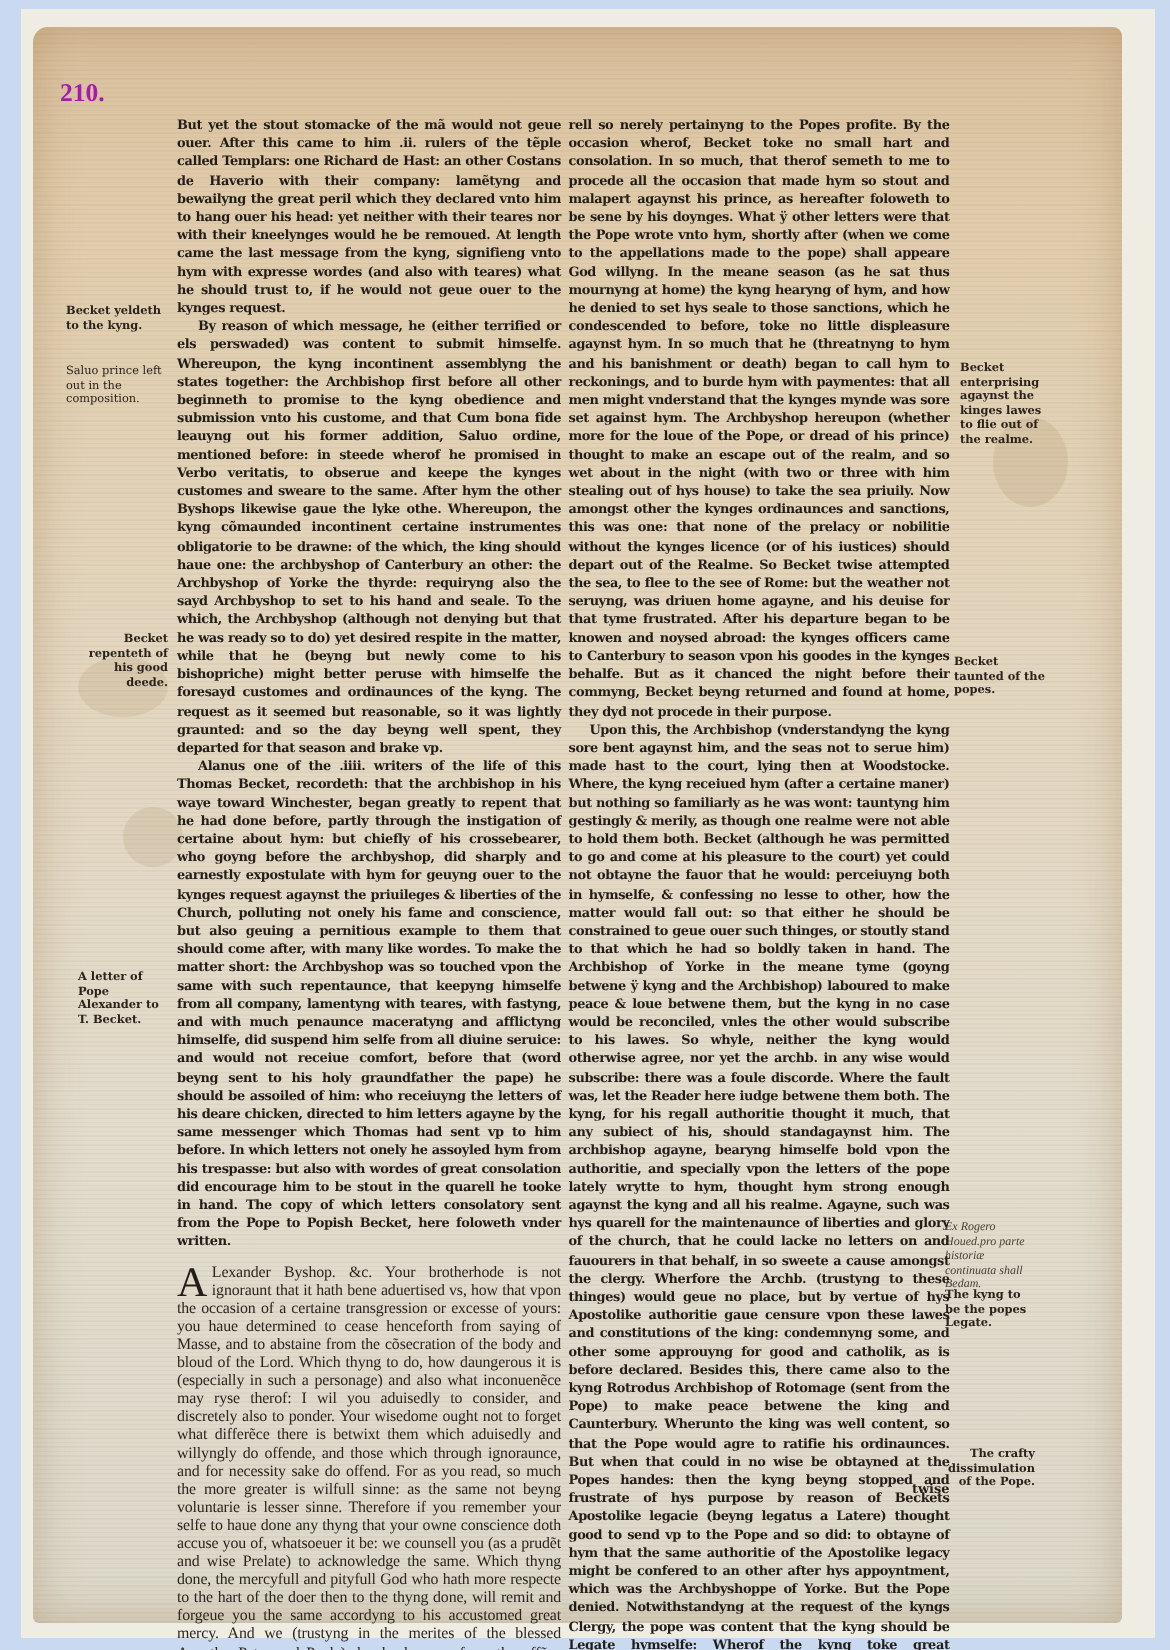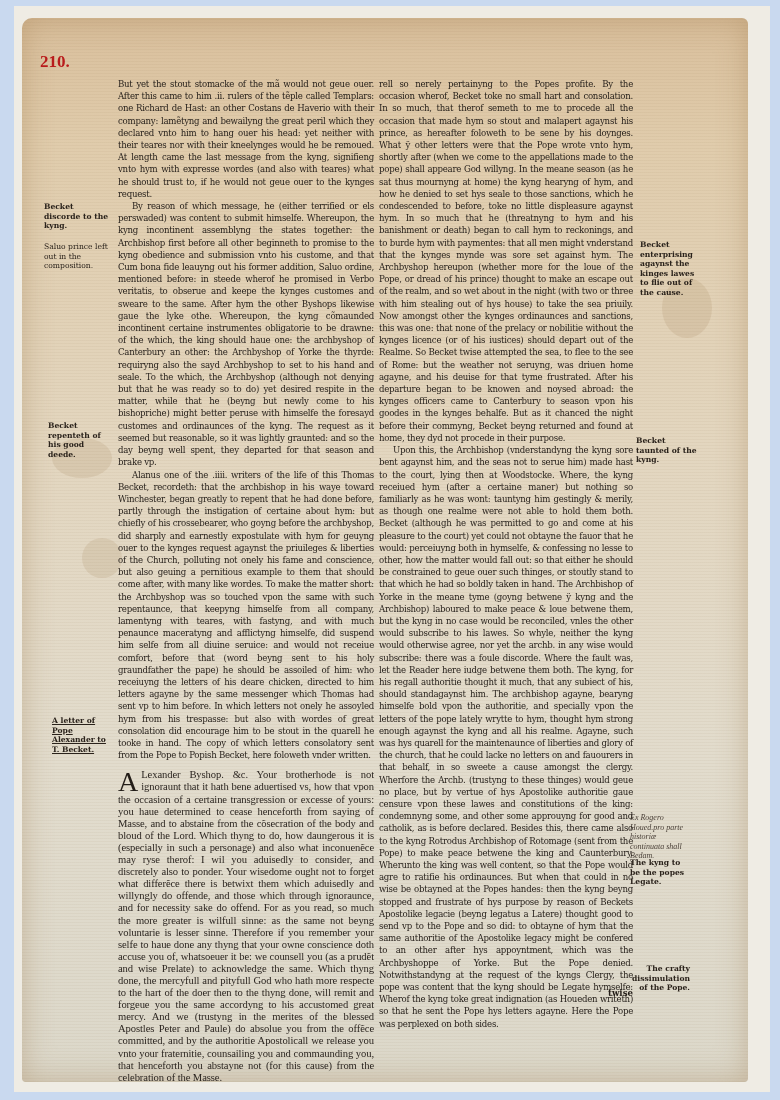--- a/index.html
+++ b/index.html
@@ -3,25 +3,25 @@
 <meta charset="utf-8">
 <style>
   html,body{margin:0;padding:0;}
   body{width:780px;height:1100px;background:#c9d9ef;position:relative;overflow:hidden;font-family:"DejaVu Serif",serif;}
   .backsheet{position:absolute;left:14px;top:6px;width:756px;height:1086px;background:#efece4;}
   .page{position:absolute;left:22px;top:18px;width:726px;height:1064px;border-radius:10px 6px 4px 4px;
     background:linear-gradient(180deg,#d9bf9c 0%,#e0ccac 12%,#e3d6bf 40%,#e2dccd 70%,#dcd8ca 100%);
     box-shadow:inset 0 0 30px rgba(150,110,60,.35);}
   .page::after{content:"";position:absolute;inset:0;border-radius:inherit;
     background:repeating-linear-gradient(0deg,rgba(120,90,50,.05) 0 1px,transparent 1px 3px);pointer-events:none;}
-  .header{position:absolute;left:40px;top:52px;width:620px;display:flex;align-items:baseline;color:#b91c1c;}
+  .header{position:absolute;left:40px;top:52px;width:620px;display:flex;align-items:baseline;color:#a21caf;}
   .pagenum{font-family:"Liberation Serif",serif;font-size:17px;font-weight:bold;width:58px;}
   .runtitle{font-family:"Liberation Serif",serif;font-size:20px;letter-spacing:-.2px;}
   .col{position:absolute;font-family:"DejaVu Serif",serif;color:#231d18;text-align:justify;}
-  .bl{font-size:8.6px;line-height:12.2px;font-weight:normal;letter-spacing:-.25px;}
+  .bl{font-size:8.6px;line-height:12.2px;font-weight:bold;letter-spacing:-.25px;}
   .rom{font-family:"Liberation Serif",serif;font-size:10.6px;line-height:12.1px;color:#2b2520;letter-spacing:-.1px;}
   .col p{margin:0;}
   .indent{text-indent:14px;}
   .dropcap{float:left;font-family:"Liberation Serif",serif;font-size:28px;line-height:22px;margin:2px 3px 0 0;}
   .leftcol{left:118px;top:78px;width:256px;}
   .rightcol{left:379px;top:78px;width:254px;}
   .note{position:absolute;font-size:7.6px;line-height:9.5px;font-weight:bold;color:#2a221b;font-family:"DejaVu Serif",serif;}
   .note.it{font-style:italic;font-weight:normal;color:#4a4038;font-family:"Liberation Serif",serif;font-size:8px;}
   .catch{position:absolute;left:608px;top:988px;font-size:8.6px;font-weight:bold;color:#231d18;}
   .stain{position:absolute;border-radius:50%;background:rgba(150,110,60,.13);}
@@ -34,27 +34,27 @@
 <div class="page">
   <div class="stain" style="left:30px;top:420px;width:60px;height:40px;"></div>
   <div class="stain" style="left:60px;top:520px;width:40px;height:40px;"></div>
   <div class="stain" style="left:640px;top:260px;width:50px;height:60px;"></div>
 </div>
 
 <div class="header">
   <span class="pagenum">210.</span>
 </div>
 
-<div class="note" style="left:44px;top:202px;width:66px;">Becket discorde to the kyng.</div>
+<div class="note" style="left:44px;top:202px;width:66px;">Becket yeldeth to the kyng.</div>
 <div class="note" style="left:44px;top:242px;width:66px;font-weight:normal;">Saluo prince left out in the composition.</div>
-<div class="note" style="left:48px;top:421px;width:64px;">Becket repenteth of his good deede.</div>
-<div class="note" style="left:52px;top:716px;width:62px;text-decoration:underline;">A letter of Pope Alexander to T. Becket.</div>
+<div class="note" style="left:48px;top:421px;width:64px;text-align:right;">Becket repenteth of his good deede.</div>
+<div class="note" style="left:52px;top:646px;width:62px;">A letter of Pope Alexander to T. Becket.</div>
 
-<div class="note" style="left:640px;top:240px;width:62px;">Becket enterprising agaynst the kinges lawes to flie out of the cause.</div>
-<div class="note" style="left:636px;top:436px;width:62px;">Becket taunted of the kyng.</div>
+<div class="note" style="left:640px;top:240px;width:62px;">Becket enterprising agaynst the kinges lawes to flie out of the realme.</div>
+<div class="note" style="left:636px;top:436px;width:62px;">Becket taunted of the popes.</div>
 <div class="note it" style="left:630px;top:813px;width:58px;">Ex Rogero Houed.pro parte historiæ continuata shall Bedam.</div>
 <div class="note" style="left:630px;top:858px;width:58px;">The kyng to be the popes Legate.</div>
 <div class="note" style="left:630px;top:964px;width:60px;text-align:right;">The crafty dissimulation of the Pope.</div>
 
 <div class="col leftcol">
   <p class="bl">But yet the stout stomacke of the mã would not geue ouer. After this came to him .ii. rulers of the tẽple called Templars: one Richard de Hast: an other Costans de Haverio with their company: lamẽtyng and bewailyng the great peril which they declared vnto him to hang ouer his head: yet neither with their teares nor with their kneelynges would he be remoued. At length came the last message from the kyng, signifieng vnto hym with expresse wordes (and also with teares) what he should trust to, if he would not geue ouer to the kynges request.</p>
   <p class="bl indent">By reason of which message, he (either terrified or els perswaded) was content to submit himselfe. Whereupon, the kyng incontinent assemblyng the states together: the Archbishop first before all other beginneth to promise to the kyng obedience and submission vnto his custome, and that Cum bona fide leauyng out his former addition, Saluo ordine, mentioned before: in steede wherof he promised in Verbo veritatis, to obserue and keepe the kynges customes and sweare to the same. After hym the other Byshops likewise gaue the lyke othe. Whereupon, the kyng cõmaunded incontinent certaine instrumentes obligatorie to be drawne: of the which, the king should haue one: the archbyshop of Canterbury an other: the Archbyshop of Yorke the thyrde: requiryng also the sayd Archbyshop to set to his hand and seale. To the which, the Archbyshop (although not denying but that he was ready so to do) yet desired respite in the matter, while that he (beyng but newly come to his bishopriche) might better peruse with himselfe the foresayd customes and ordinaunces of the kyng. The request as it seemed but reasonable, so it was lightly graunted: and so the day beyng well spent, they departed for that season and brake vp.</p>
   <p class="bl indent">Alanus one of the .iiii. writers of the life of this Thomas Becket, recordeth: that the archbishop in his waye toward Winchester, began greatly to repent that he had done before, partly through the instigation of certaine about hym: but chiefly of his crossebearer, who goyng before the archbyshop, did sharply and earnestly expostulate with hym for geuyng ouer to the kynges request agaynst the priuileges &amp; liberties of the Church, polluting not onely his fame and conscience, but also geuing a pernitious example to them that should come after, with many like wordes. To make the matter short: the Archbyshop was so touched vpon the same with such repentaunce, that keepyng himselfe from all company, lamentyng with teares, with fastyng, and with much penaunce maceratyng and afflictyng himselfe, did suspend him selfe from all diuine seruice: and would not receiue comfort, before that (word beyng sent to his holy graundfather the pape) he should be assoiled of him: who receiuyng the letters of his deare chicken, directed to him letters agayne by the same messenger which Thomas had sent vp to him before. In which letters not onely he assoyled hym from his trespasse: but also with wordes of great consolation did encourage him to be stout in the quarell he tooke in hand. The copy of which letters consolatory sent from the Pope to Popish Becket, here foloweth vnder written.</p>
   <div style="margin-top:8px;">
     <span class="dropcap">A</span>

